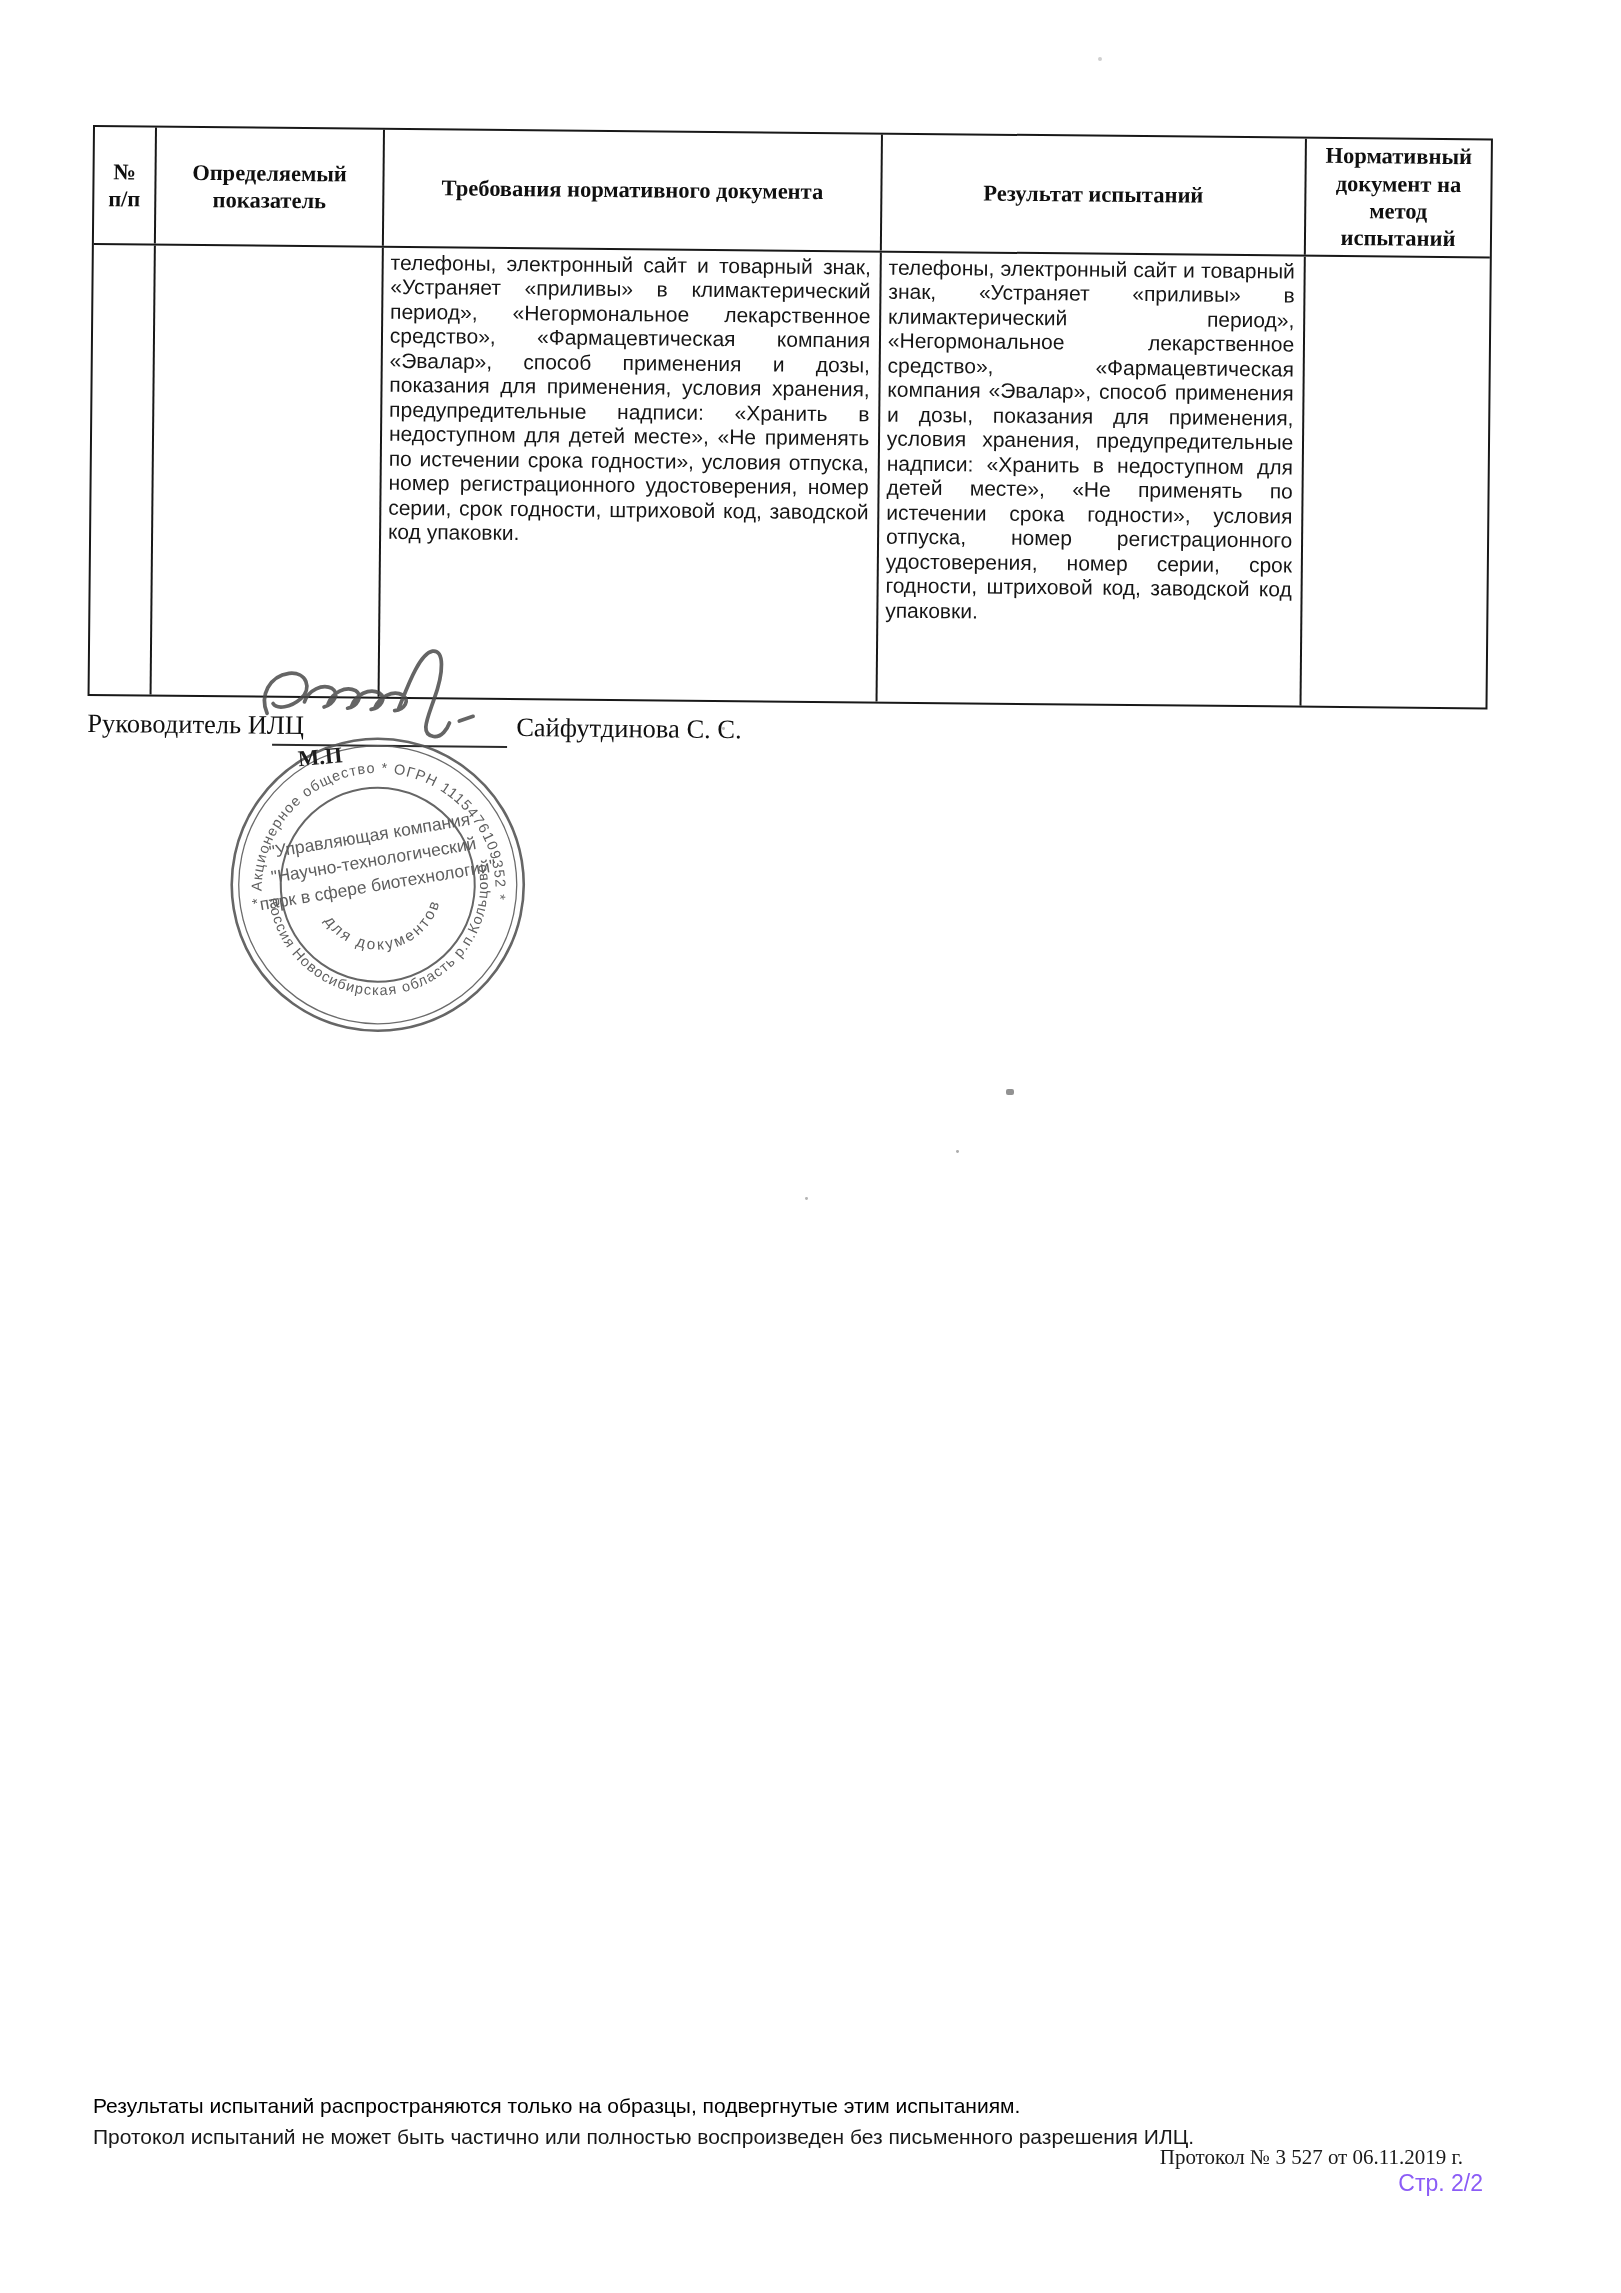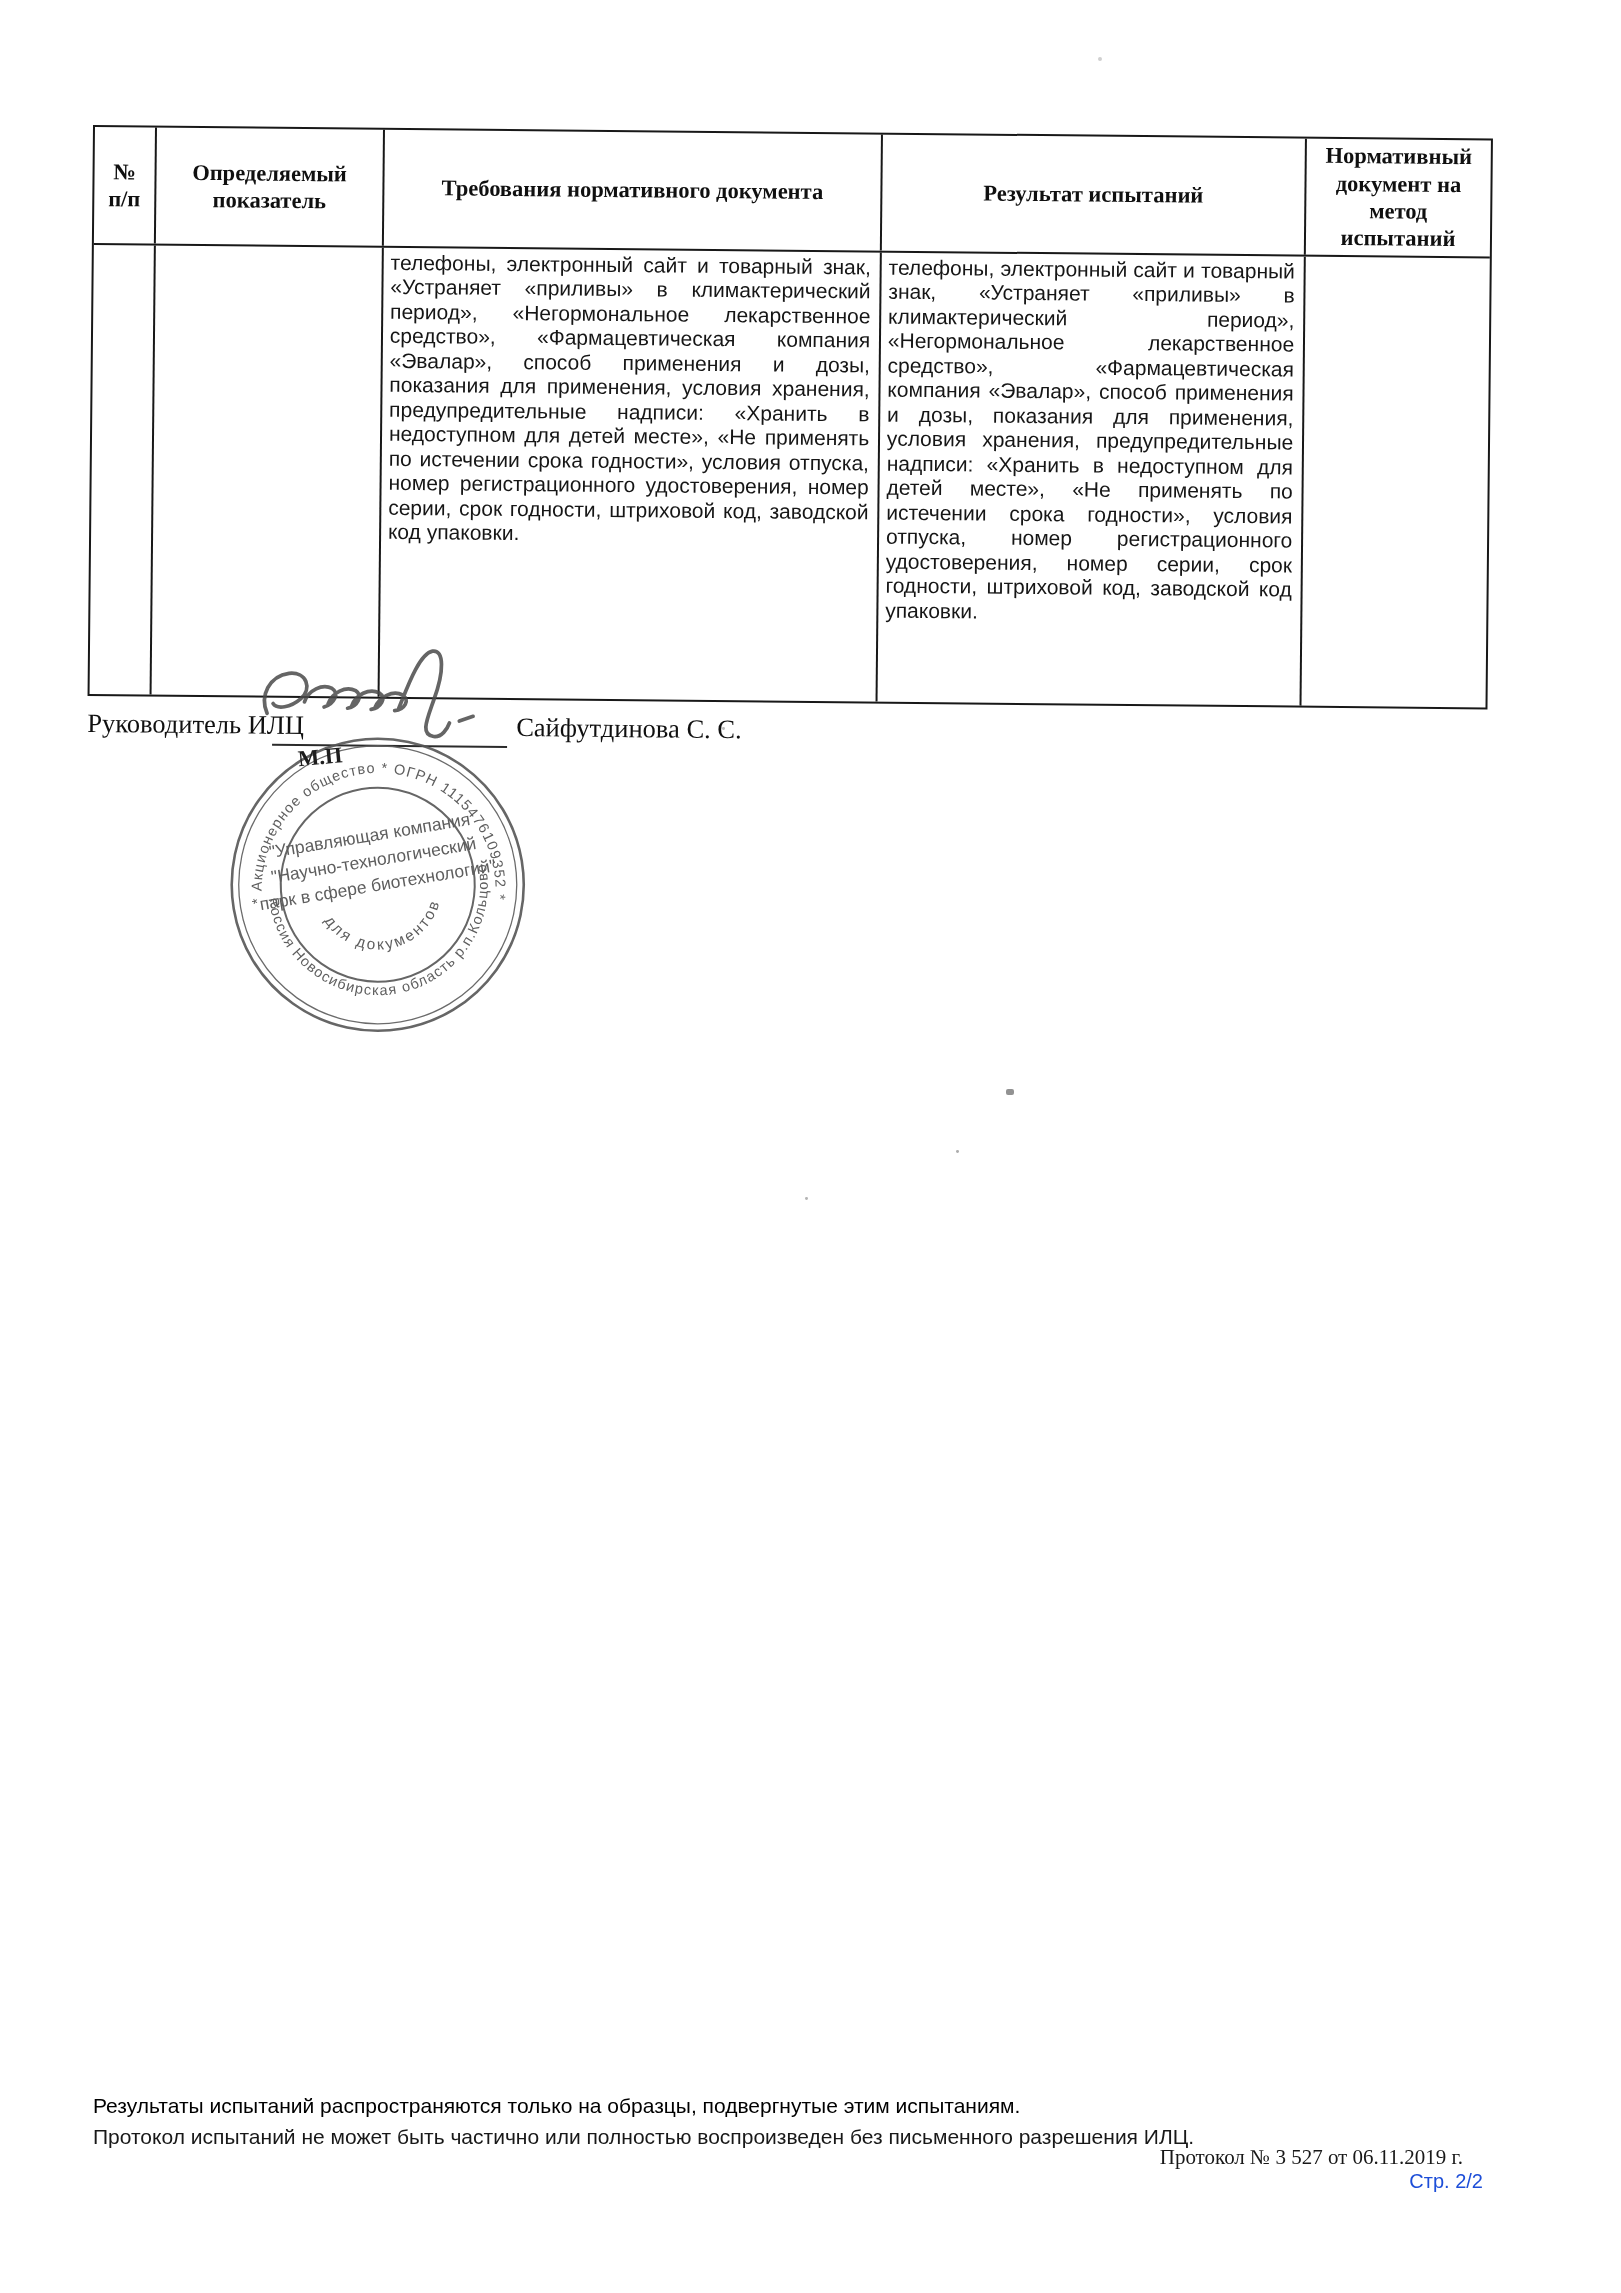--- a/index.html
+++ b/index.html
@@ -42,21 +42,21 @@
   .mp{position:absolute;left:304px;top:742px;font-family:"Liberation Serif",serif;font-weight:bold;font-size:22.5px;color:#1d1d1d;transform:rotate(-6deg);z-index:4;}
 
   
   .stamp{position:absolute;left:235px;top:732px;width:300px;height:300px;transform:rotate(-10deg);opacity:.9;z-index:2;}
   .stamp text{fill:#4d4d4d;}
 
   
   .foot1{position:absolute;left:93px;top:2094px;font-size:21px;color:#000000;}
   .foot2{position:absolute;left:93px;top:2125px;font-size:21px;color:#181818;}
   .footp{position:absolute;right:158px;top:2145px;font-size:21px;color:#181818;font-family:Liberation Serif, serif;}
-  .footpage{position:absolute;right:138px;top:2170px;font-size:20px;color:#1d4ed8;}
+  .footpage{position:absolute;right:138px;top:2170px;font-size:23px;color:#8b5cf6;}
 
   
   .speck{position:absolute;background:#777;border-radius:50%;}
   .s1{left:1006px;top:1089px;width:7.8px;height:5.9px;opacity:.8;border-radius:2px;}
   .s2{left:956px;top:1150px;width:2.9px;height:2.9px;opacity:.6;}
   .s3{left:805px;top:1197px;width:2.9px;height:2.9px;opacity:.55;}
   .s4{left:1098px;top:57px;width:3.9px;height:3.9px;opacity:.35;}
   .s5{left:722px;top:727px;width:2.9px;height:2.9px;opacity:.5;}
 </style>
 </head>

